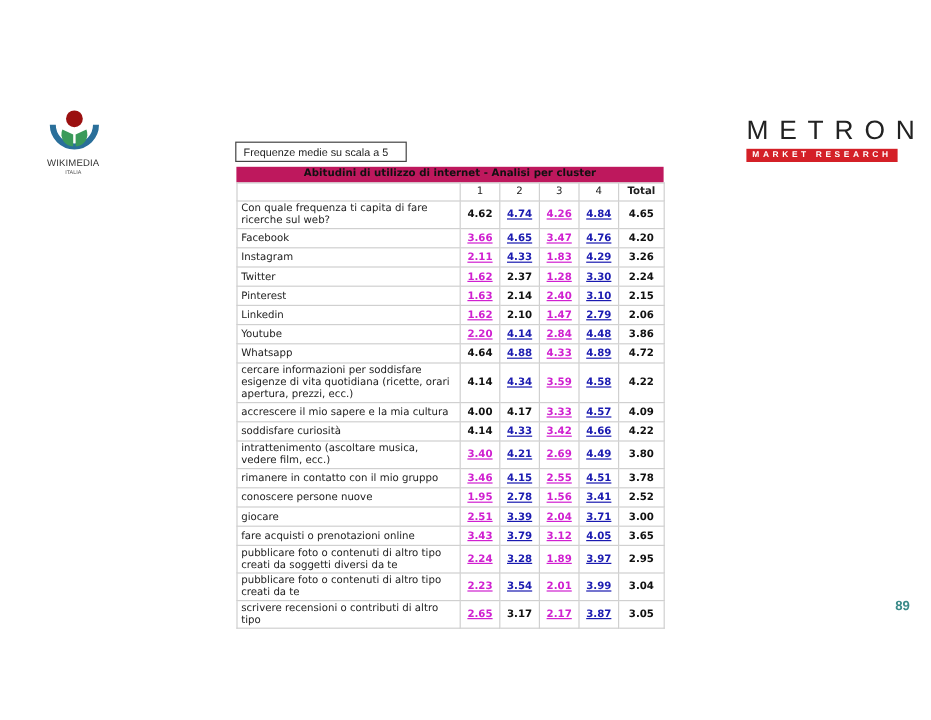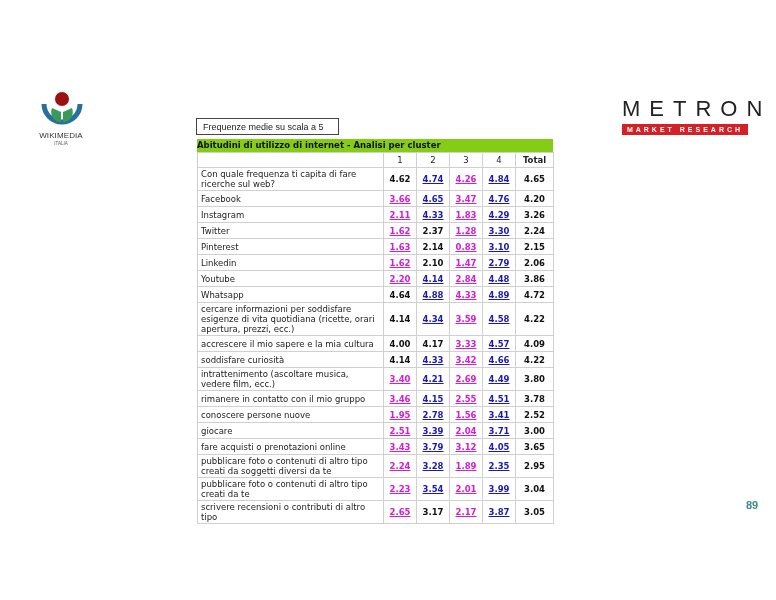--- a/index.html
+++ b/index.html
@@ -11,21 +11,21 @@
              font-family: "Liberation Sans", sans-serif; font-weight: normal; font-size: 8px; color: #333; letter-spacing: 0.1px; }
   .wm-sub { position: absolute; left: 30px; top: 141px; width: 62px; text-align: center;
             font-family: "Liberation Sans", sans-serif; font-size: 4.5px; color: #555; }
   .metron { position: absolute; left: 622px; top: 98px; width: 130px; }
   .metron-word { font-family: Liberation Sans, sans-serif; font-size: 22px; color: #222; letter-spacing: 9px; font-weight: normal; line-height: 22px; }
   .metron-bar { margin-top: 4px; width: 126px; height: 11px; background: #d42027; color: #fff;
                 font-family: "Liberation Sans", sans-serif; font-size: 7px; letter-spacing: 3px; text-align: center; line-height: 11px; font-weight: bold; }
   .note-box { position: absolute; left: 196px; top: 118px; width: 143px; height: 17px; border: 1px solid #444;
               font-family: "Liberation Sans", sans-serif; font-size: 9px; color: #222; line-height: 17px; padding-left: 6px; box-sizing: border-box; }
   .tbl-wrap { position: absolute; left: 197px; top: 139px; width: 356px; }
-  .tbl-title { background: #84cc16; text-align: left; font-size: 8.5px; font-weight: bold; color: #111; height: 13px; line-height: 13px; }
+  .tbl-title { background: #be185d; text-align: center; font-size: 8.5px; font-weight: bold; color: #111; height: 13px; line-height: 13px; }
   table { border-collapse: collapse; width: 356px; table-layout: fixed; font-size: 8.5px; }
   td { border: 1px solid #d0d0d0; padding: 0 3px; color: #222; height: 13px; vertical-align: middle; }
   td.lbl { text-align: left; line-height: 10px; padding-top: 1px; padding-bottom: 1px; }
   td.num { text-align: center; font-weight: bold; }
   tr.hdr td { text-align: center; height: 14px; }
   tr.hdr td.tot { font-weight: bold; }
   .v-n { color: #111; }
   .v-lo { color: #d020d0; text-decoration: underline; }
   .v-hi { color: #1a1ab0; text-decoration: underline; }
   .page-num { position: absolute; left: 746px; top: 499px; font-family: "Liberation Sans", sans-serif; font-size: 11px; font-weight: bold; color: #3a8a88; }
@@ -100,21 +100,21 @@
           <td class="num"><span class="v-lo">1.62</span></td>
           <td class="num"><span class="v-n">2.37</span></td>
           <td class="num"><span class="v-lo">1.28</span></td>
           <td class="num"><span class="v-hi">3.30</span></td>
           <td class="num"><span class="v-n">2.24</span></td>
         </tr>
         <tr>
           <td class="lbl">Pinterest</td>
           <td class="num"><span class="v-lo">1.63</span></td>
           <td class="num"><span class="v-n">2.14</span></td>
-          <td class="num"><span class="v-lo">0.83</span></td>
+          <td class="num"><span class="v-lo">2.40</span></td>
           <td class="num"><span class="v-hi">3.10</span></td>
           <td class="num"><span class="v-n">2.15</span></td>
         </tr>
         <tr>
           <td class="lbl">Linkedin</td>
           <td class="num"><span class="v-lo">1.62</span></td>
           <td class="num"><span class="v-n">2.10</span></td>
           <td class="num"><span class="v-lo">1.47</span></td>
           <td class="num"><span class="v-hi">2.79</span></td>
           <td class="num"><span class="v-n">2.06</span></td>
@@ -197,21 +197,21 @@
           <td class="num"><span class="v-hi">3.79</span></td>
           <td class="num"><span class="v-lo">3.12</span></td>
           <td class="num"><span class="v-hi">4.05</span></td>
           <td class="num"><span class="v-n">3.65</span></td>
         </tr>
         <tr>
           <td class="lbl">pubblicare foto o contenuti di altro tipo creati da soggetti diversi da te</td>
           <td class="num"><span class="v-lo">2.24</span></td>
           <td class="num"><span class="v-hi">3.28</span></td>
           <td class="num"><span class="v-lo">1.89</span></td>
-          <td class="num"><span class="v-hi">2.35</span></td>
+          <td class="num"><span class="v-hi">3.97</span></td>
           <td class="num"><span class="v-n">2.95</span></td>
         </tr>
         <tr>
           <td class="lbl">pubblicare foto o contenuti di altro tipo creati da te</td>
           <td class="num"><span class="v-lo">2.23</span></td>
           <td class="num"><span class="v-hi">3.54</span></td>
           <td class="num"><span class="v-lo">2.01</span></td>
           <td class="num"><span class="v-hi">3.99</span></td>
           <td class="num"><span class="v-n">3.04</span></td>
         </tr>

